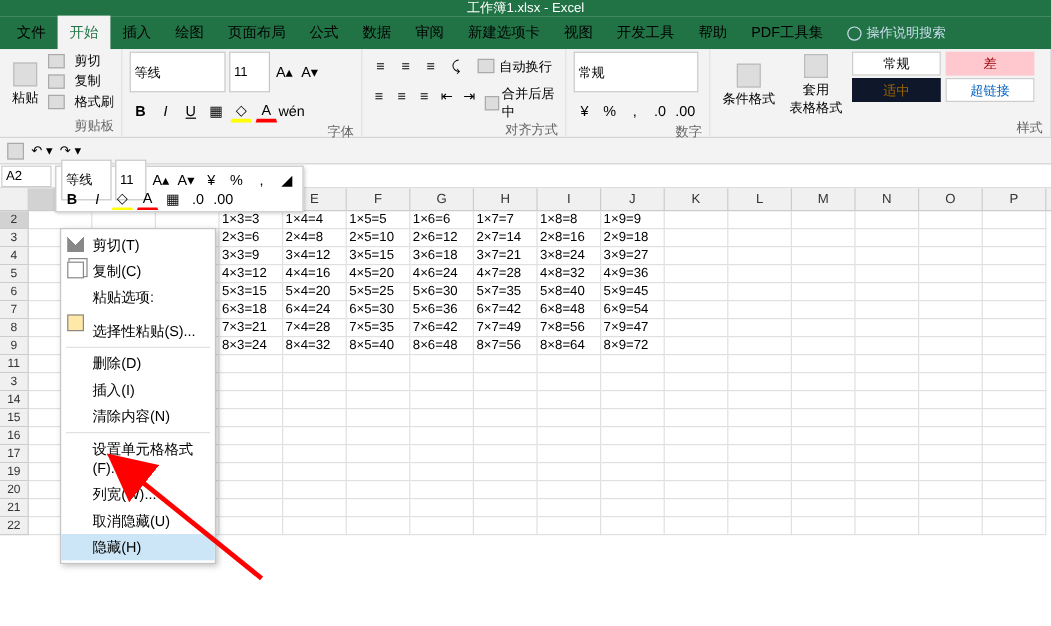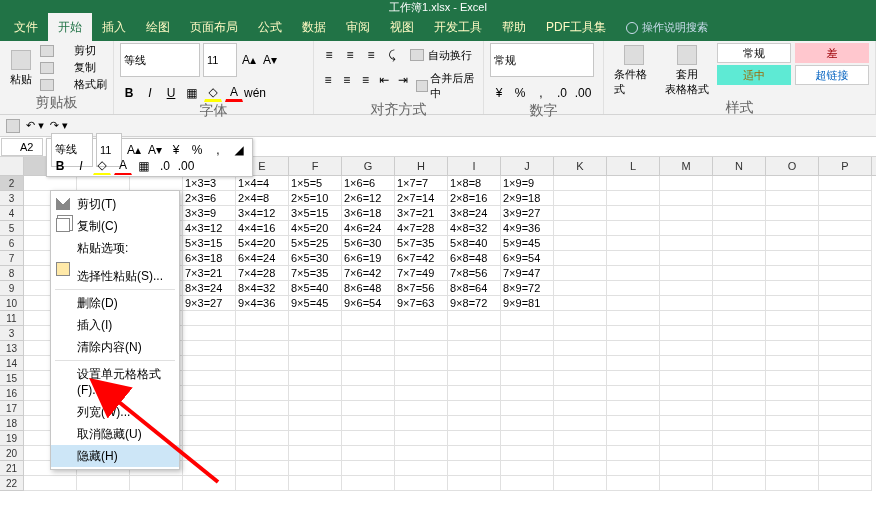--- a/index.html
+++ b/index.html
@@ -4,59 +4,59 @@
 <style>
 * { margin: 0; padding: 0; box-sizing: border-box; font-family: "Microsoft YaHei", sans-serif; }
 body { background: #fff; font-size: 11px; width: 876px; height: 522px; overflow: hidden; position: relative; }
 
 
 .titlebar { background: #217346; height: 14px; color: #fff; text-align: center; font-size: 11px; line-height: 14px; }
 .titlebar .title { display: inline; }
 
 
 .tabs { background: #217346; height: 27px; display: flex; align-items: center; padding-left: 4px; gap: 0; }
-.tab { color: #fef9c3; padding: 6px 10px; font-size: 12px; cursor: pointer; }
+.tab { color: #000000; padding: 6px 10px; font-size: 12px; cursor: pointer; }
 .tab.active { background: #f3f3f3; color: #217346; }
 .tabs .search-hint { margin-left: 10px; color: #cde; display: flex; align-items: center; gap: 4px; }
 .bulb-icon { display: inline-block; width: 12px; height: 12px; border: 1px solid #cde; border-radius: 50%; }
 
 
 .ribbon { background: #f3f3f3; height: 74px; border-bottom: 1px solid #d4d4d4; display: flex; }
 .group { border-right: 1px solid #e0e0e0; padding: 2px 6px 0 6px; display: flex; flex-direction: column; justify-content: space-between; }
-.group-label { text-align: center; font-size: 14px; color: #666; padding-bottom: 2px; }
+.group-label { text-align: right; font-size: 11px; color: #666; padding-bottom: 2px; }
 .group-content { display: flex; gap: 4px; flex: 1; }
 .vbtn { display: flex; flex-direction: column; align-items: center; justify-content: center; gap: 2px; padding: 2px 4px; cursor: pointer; }
 .vbtn .ico { width: 20px; height: 20px; background: #ddd; border: 1px solid #bbb; }
 .mini-list { display: flex; flex-direction: column; gap: 2px; font-size: 11px; }
-.mini-list div { display: flex; align-items: center; gap: 20px; cursor: pointer; }
+.mini-list div { display: flex; align-items: center; gap: 8px; cursor: pointer; }
 .mini-ico { width: 14px; height: 12px; background: #ddd; border: 1px solid #aaa; display: inline-block; }
 .font-row { display: flex; gap: 3px; align-items: center; }
 .font-sel { border: 1px solid #c6c6c6; background: #fff; height: 20px; font-size: 11px; padding: 16px 3px; }
 .font-sel.name { width: 80px; }
 .font-sel.size { width: 34px; }
 .btnrow { display: flex; gap: 3px; margin-top: 3px; }
 .ibtn { width: 18px; height: 18px; border: 1px solid transparent; display: flex; align-items: center; justify-content: center; font-size: 12px; cursor: pointer; }
 .style-cells { display: flex; flex-direction: column; gap: 2px; }
 .style-cell { width: 74px; height: 20px; display: flex; align-items: center; justify-content: center; font-size: 11px; }
 .style-normal { background: #fff; border: 1px solid #ccc; }
 .style-bad { background: #ffc7ce; color: #9c0006; }
-.style-neutral { background: #5eead4; color: #9c6500; font-family: Liberation Mono, monospace; }
+.style-neutral { background: #0f172a; color: #9c6500; font-family: Liberation Mono, monospace; }
 .style-link { color: #0563c1; background: #fff; border: 1px solid #ccc; }
 
 
 .qat { background: #f3f3f3; height: 22px; border-bottom: 1px solid #d4d4d4; display: flex; align-items: center; gap: 6px; padding-left: 6px; font-size: 11px; }
 .qat .ico { width: 14px; height: 14px; background: #ddd; border: 1px solid #aaa; }
 
 
 .mini-toolbar { position: absolute; top: 138px; left: 46px; background: #fff; border: 1px solid #c6c6c6; box-shadow: 1px 1px 3px rgba(0,0,0,0.2); padding: 2px 4px; font-size: 11px; }
 .mini-toolbar .row { display: flex; gap: 3px; align-items: center; margin: 1px 0; }
 
 
 .fxbar { height: 20px; border-bottom: 1px solid #d4d4d4; display: flex; align-items: center; }
-.namebox { width: 42px; border: 1px solid #ccc; height: 18px; margin: 1px; font-size: 11px; padding: 0 18px; display: flex; align-items: center; }
+.namebox { width: 42px; border: 1px solid #ccc; height: 18px; margin: 1px; font-size: 11px; padding: 0 3px; display: flex; align-items: center; }
 
 
 .sheet { position: relative; }
 .colhead { display: flex; background: #f0f0f0; border-bottom: 1px solid #ccc; }
 .corner { width: 24px; height: 18px; border-right: 1px solid #ccc; background: #f0f0f0; }
 .ch { width: 53px; height: 18px; border-right: 1px solid #ccc; text-align: center; font-size: 11px; color: #333; line-height: 18px; }
 .ch.sel { background: #d2d2d2; }
 .rows { }
 .row { display: flex; height: 15px; }
 .rh { width: 24px; border-right: 1px solid #ccc; border-bottom: 1px solid #ccc; background: #f0f0f0; text-align: center; font-size: 10px; color: #333; line-height: 15px; }
@@ -86,20 +86,21 @@
 
 <div class="tabs">
   <div class="tab">文件</div>
   <div class="tab active">开始</div>
   <div class="tab">插入</div>
   <div class="tab">绘图</div>
   <div class="tab">页面布局</div>
   <div class="tab">公式</div>
   <div class="tab">数据</div>
   <div class="tab">审阅</div>
+  <div class="tab">新建选项卡</div>
   <div class="tab">视图</div>
   <div class="tab">开发工具</div>
   <div class="tab">帮助</div>
   <div class="tab">PDF工具集</div>
   <div class="search-hint">
     <span class="bulb-icon"></span>
     <span>操作说明搜索</span>
   </div>
 </div>
 
@@ -352,21 +353,21 @@
         <div class="cell"></div>
       </div>
       <div class="row">
         <div class="rh">7</div>
         <div class="cell"></div>
         <div class="cell"></div>
         <div class="cell"></div>
         <div class="cell">6×3=18</div>
         <div class="cell">6×4=24</div>
         <div class="cell">6×5=30</div>
-        <div class="cell">6×6=19</div>
+        <div class="cell">5×6=36</div>
         <div class="cell">6×7=42</div>
         <div class="cell">6×8=48</div>
         <div class="cell">6×9=54</div>
         <div class="cell"></div>
         <div class="cell"></div>
         <div class="cell"></div>
         <div class="cell"></div>
         <div class="cell"></div>
         <div class="cell"></div>
       </div>
@@ -402,39 +403,20 @@
         <div class="cell">8×8=64</div>
         <div class="cell">8×9=72</div>
         <div class="cell"></div>
         <div class="cell"></div>
         <div class="cell"></div>
         <div class="cell"></div>
         <div class="cell"></div>
         <div class="cell"></div>
       </div>
       <div class="row">
-        <div class="rh">10</div>
-        <div class="cell"></div>
-        <div class="cell"></div>
-        <div class="cell"></div>
-        <div class="cell">9×3=27</div>
-        <div class="cell">9×4=36</div>
-        <div class="cell">9×5=45</div>
-        <div class="cell">9×6=54</div>
-        <div class="cell">9×7=63</div>
-        <div class="cell">9×8=72</div>
-        <div class="cell">9×9=81</div>
-        <div class="cell"></div>
-        <div class="cell"></div>
-        <div class="cell"></div>
-        <div class="cell"></div>
-        <div class="cell"></div>
-        <div class="cell"></div>
-      </div>
-      <div class="row">
         <div class="rh">11</div>
         <div class="cell"></div>
         <div class="cell"></div>
         <div class="cell"></div>
         <div class="cell"></div>
         <div class="cell"></div>
         <div class="cell"></div>
         <div class="cell"></div>
         <div class="cell"></div>
         <div class="cell"></div>
@@ -459,39 +441,20 @@
         <div class="cell"></div>
         <div class="cell"></div>
         <div class="cell"></div>
         <div class="cell"></div>
         <div class="cell"></div>
         <div class="cell"></div>
         <div class="cell"></div>
         <div class="cell"></div>
       </div>
       <div class="row">
-        <div class="rh">13</div>
-        <div class="cell"></div>
-        <div class="cell"></div>
-        <div class="cell"></div>
-        <div class="cell"></div>
-        <div class="cell"></div>
-        <div class="cell"></div>
-        <div class="cell"></div>
-        <div class="cell"></div>
-        <div class="cell"></div>
-        <div class="cell"></div>
-        <div class="cell"></div>
-        <div class="cell"></div>
-        <div class="cell"></div>
-        <div class="cell"></div>
-        <div class="cell"></div>
-        <div class="cell"></div>
-      </div>
-      <div class="row">
         <div class="rh">14</div>
         <div class="cell"></div>
         <div class="cell"></div>
         <div class="cell"></div>
         <div class="cell"></div>
         <div class="cell"></div>
         <div class="cell"></div>
         <div class="cell"></div>
         <div class="cell"></div>
         <div class="cell"></div>
@@ -536,39 +499,20 @@
         <div class="cell"></div>
         <div class="cell"></div>
         <div class="cell"></div>
         <div class="cell"></div>
         <div class="cell"></div>
         <div class="cell"></div>
         <div class="cell"></div>
       </div>
       <div class="row">
         <div class="rh">17</div>
-        <div class="cell"></div>
-        <div class="cell"></div>
-        <div class="cell"></div>
-        <div class="cell"></div>
-        <div class="cell"></div>
-        <div class="cell"></div>
-        <div class="cell"></div>
-        <div class="cell"></div>
-        <div class="cell"></div>
-        <div class="cell"></div>
-        <div class="cell"></div>
-        <div class="cell"></div>
-        <div class="cell"></div>
-        <div class="cell"></div>
-        <div class="cell"></div>
-        <div class="cell"></div>
-      </div>
-      <div class="row">
-        <div class="rh">18</div>
         <div class="cell"></div>
         <div class="cell"></div>
         <div class="cell"></div>
         <div class="cell"></div>
         <div class="cell"></div>
         <div class="cell"></div>
         <div class="cell"></div>
         <div class="cell"></div>
         <div class="cell"></div>
         <div class="cell"></div>

